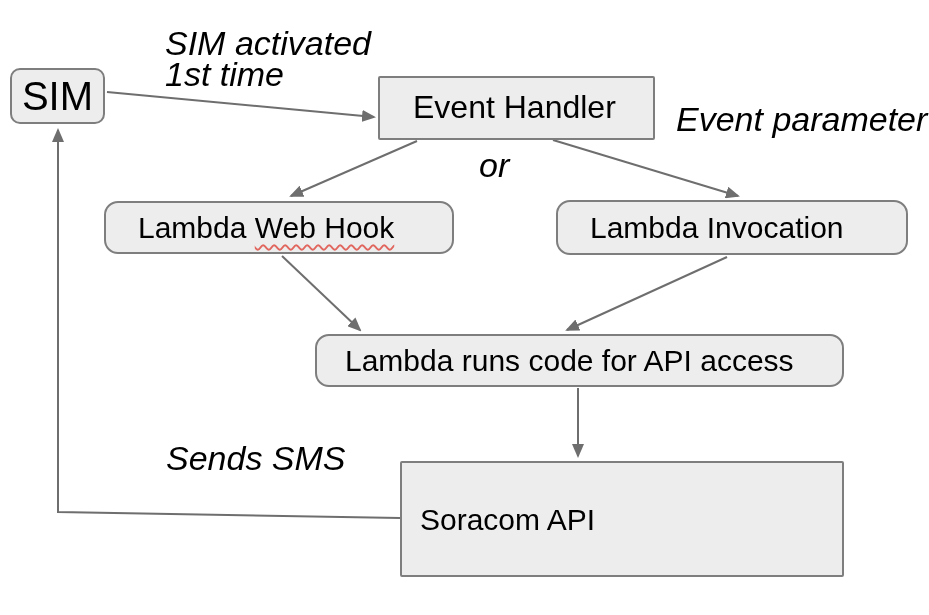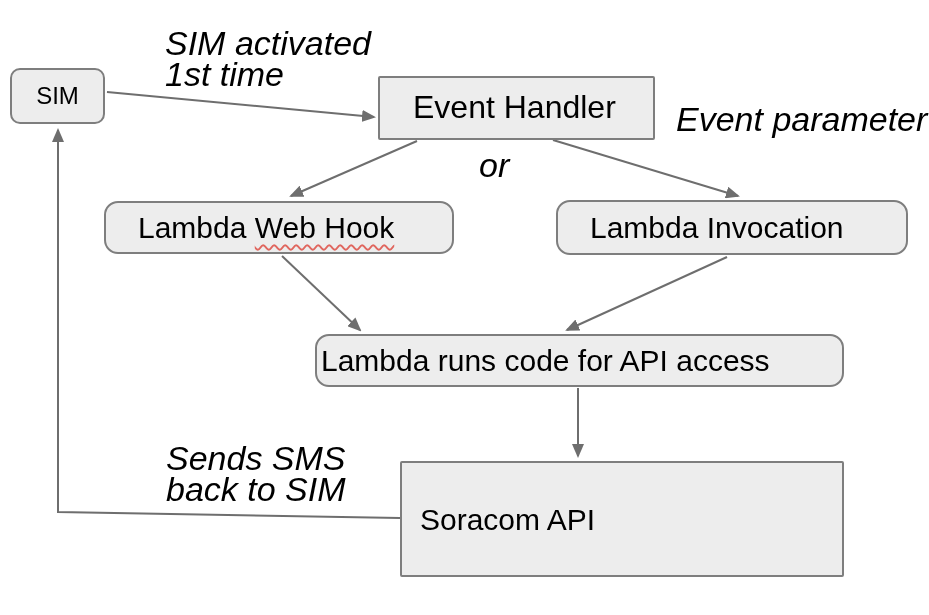--- a/index.html
+++ b/index.html
@@ -28,39 +28,39 @@
     align-items: center;
     font-size: 30px;
     line-height: 1.1;
     white-space: nowrap;
   }
   .node.rounded { border-radius: 14px; }
   .node.sim {
     left: 10px; top: 68px; width: 95px; height: 56px;
     border-radius: 10px;
     justify-content: center;
-    font-size: 24px;
+    font-size: 40px;
   }
   .node.event-handler {
     left: 378px; top: 76px; width: 277px; height: 64px;
     border-radius: 2px;
     padding-left: 33px;
     font-size: 32px;
   }
   .node.lambda-web-hook {
     left: 104px; top: 201px; width: 350px; height: 53px;
     padding-left: 32px;
   }
   .node.lambda-invocation {
     left: 556px; top: 200px; width: 352px; height: 55px;
     padding-left: 32px;
   }
   .node.lambda-runs-code {
     left: 315px; top: 334px; width: 529px; height: 53px;
-    padding-left: 4px;
+    padding-left: 28px;
   }
   .node.soracom-api {
     left: 400px; top: 461px; width: 444px; height: 116px;
     border-radius: 2px;
     padding-left: 18px;
   }
   .misspelled {
     text-decoration: underline wavy #e0665e;
     text-decoration-thickness: 2px;
     text-underline-offset: 6px;
@@ -129,16 +129,15 @@
     <div>SIM activated</div>
     <div>1st time</div>
   </div>
 
   <div class="anno define-parameter">Event parameter</div>
 
   <div class="anno or-label">or</div>
 
   <div class="anno sends-sms">
     <div>Sends SMS</div>
-    <div>back to SIM</div>
   </div>
 
 </div>
 
 </body></html>

